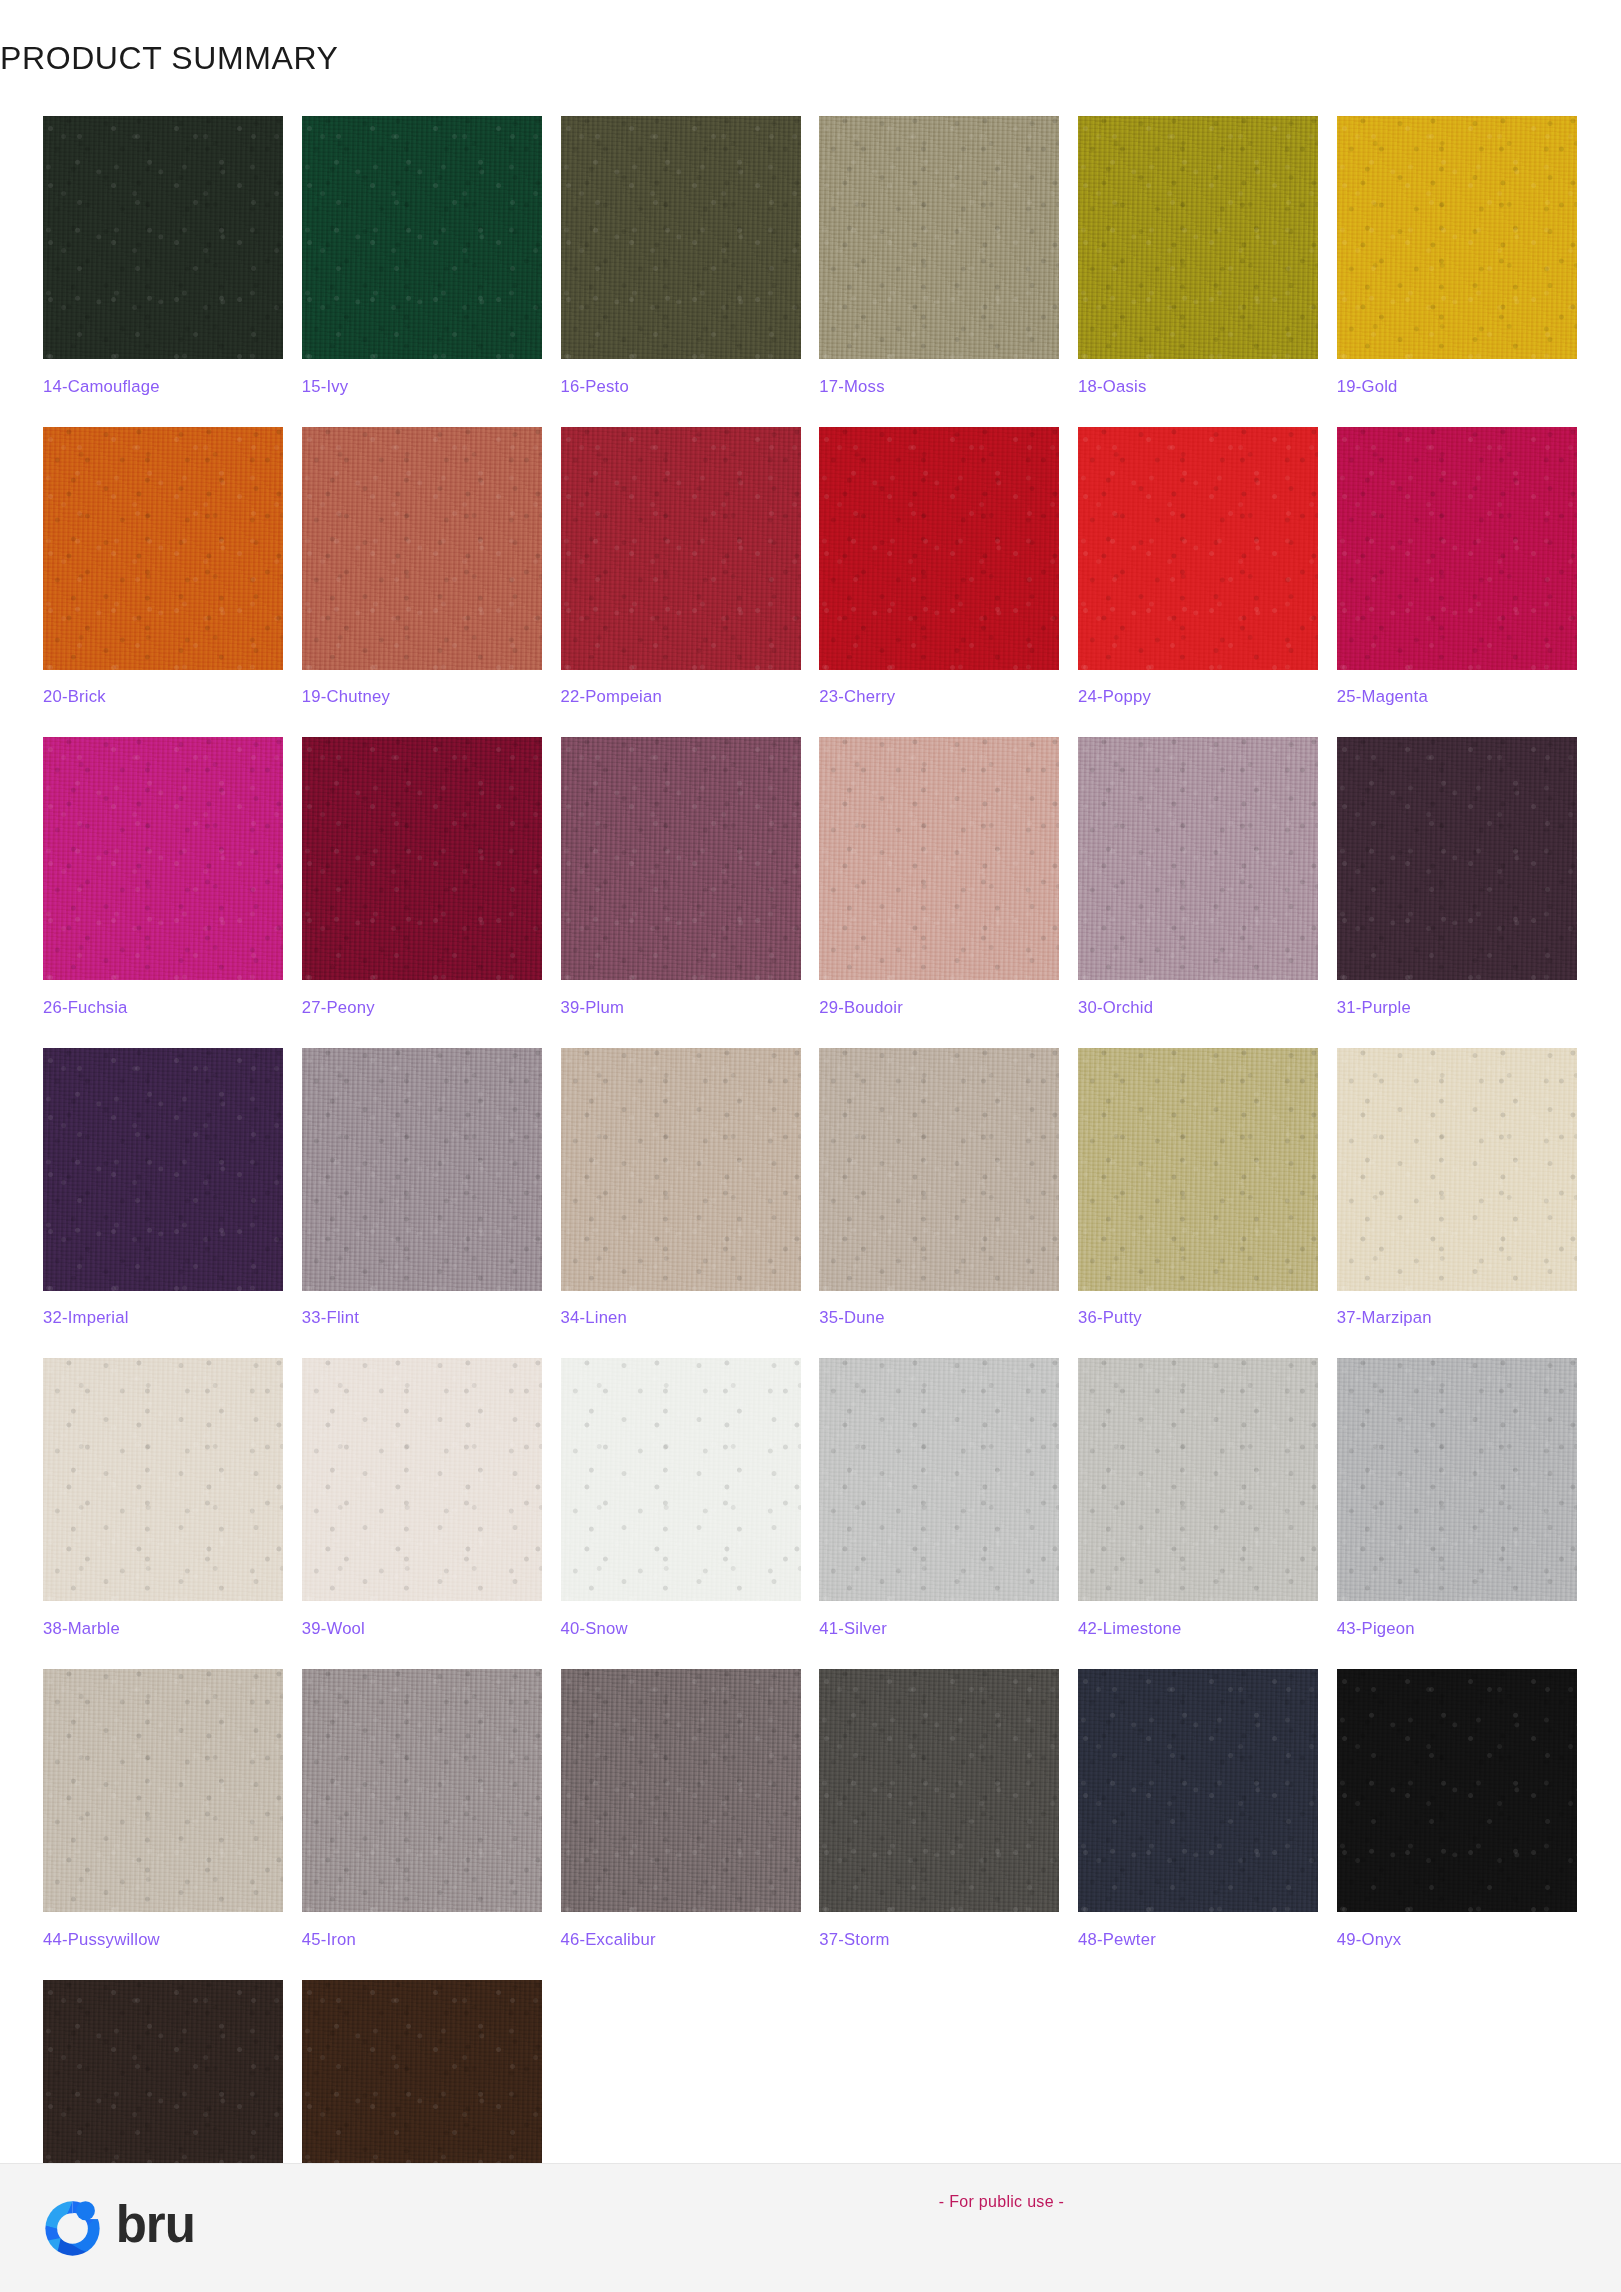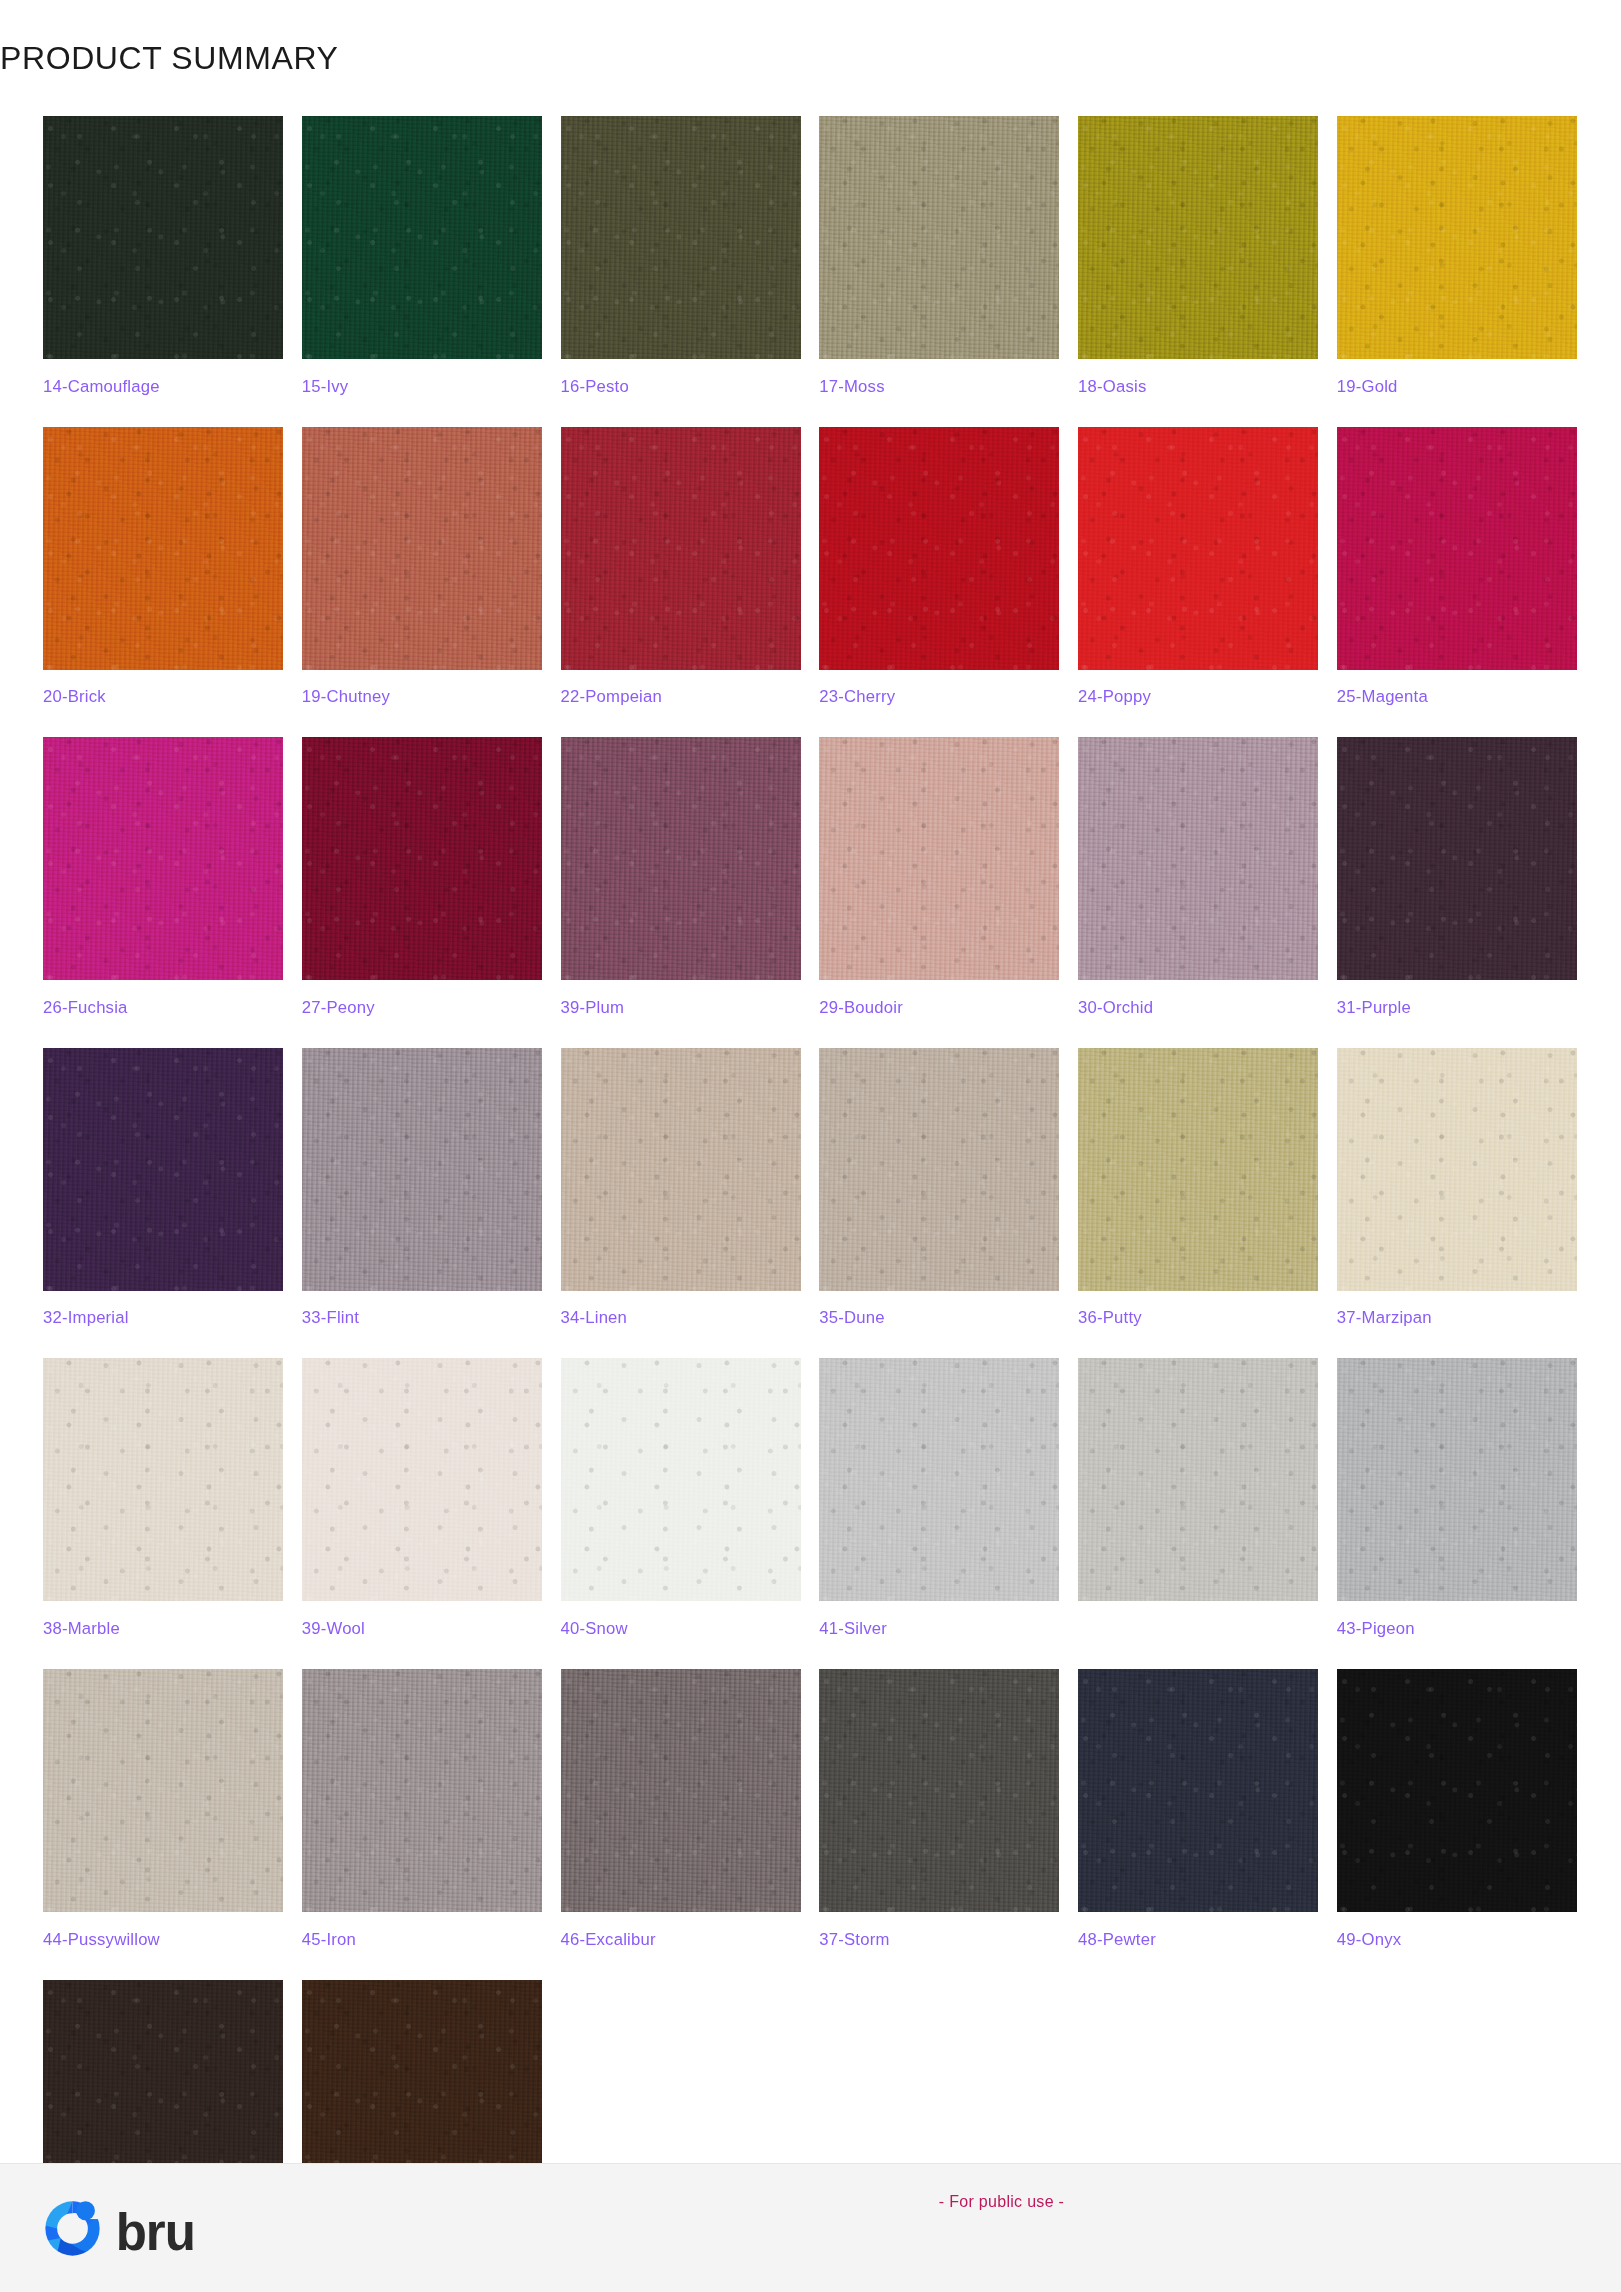--- a/index.html
+++ b/index.html
@@ -116,21 +116,21 @@
     right:0;
     bottom:0;
     height:130px;
     background:#f4f4f4;
     border-top:1px solid #e6e6e6;
     display:flex;
     align-items:center;
   }
   .brand {
     display:flex;
-    align-items:flex-end;
+    align-items:flex-start;
     gap:13.7px;
     padding-left:43px;
   }
   .brand-mark { display:block; width:59px; height:59px; }
   .brand-word {
     font-size:51px;
     font-weight:700;
     color:#2b2b2b;
     letter-spacing:-1px;
     line-height:1;
@@ -263,20 +263,21 @@
       <div class="cell">
         <div class="swatch" style="background-color: rgb(238, 240, 236);"></div>
         <div class="swatch-label">40-Snow</div>
       </div>
       <div class="cell">
         <div class="swatch" style="background-color: rgb(196, 197, 196);"></div>
         <div class="swatch-label">41-Silver</div>
       </div>
       <div class="cell">
         <div class="swatch" style="background-color: rgb(195, 194, 189);"></div>
+        <div class="swatch-label">42-Limestone</div>
       </div>
       <div class="cell">
         <div class="swatch" style="background-color: rgb(179, 180, 182);"></div>
         <div class="swatch-label">43-Pigeon</div>
       </div>
       <div class="cell">
         <div class="swatch" style="background-color: rgb(197, 188, 175);"></div>
         <div class="swatch-label">44-Pussywillow</div>
       </div>
       <div class="cell">

